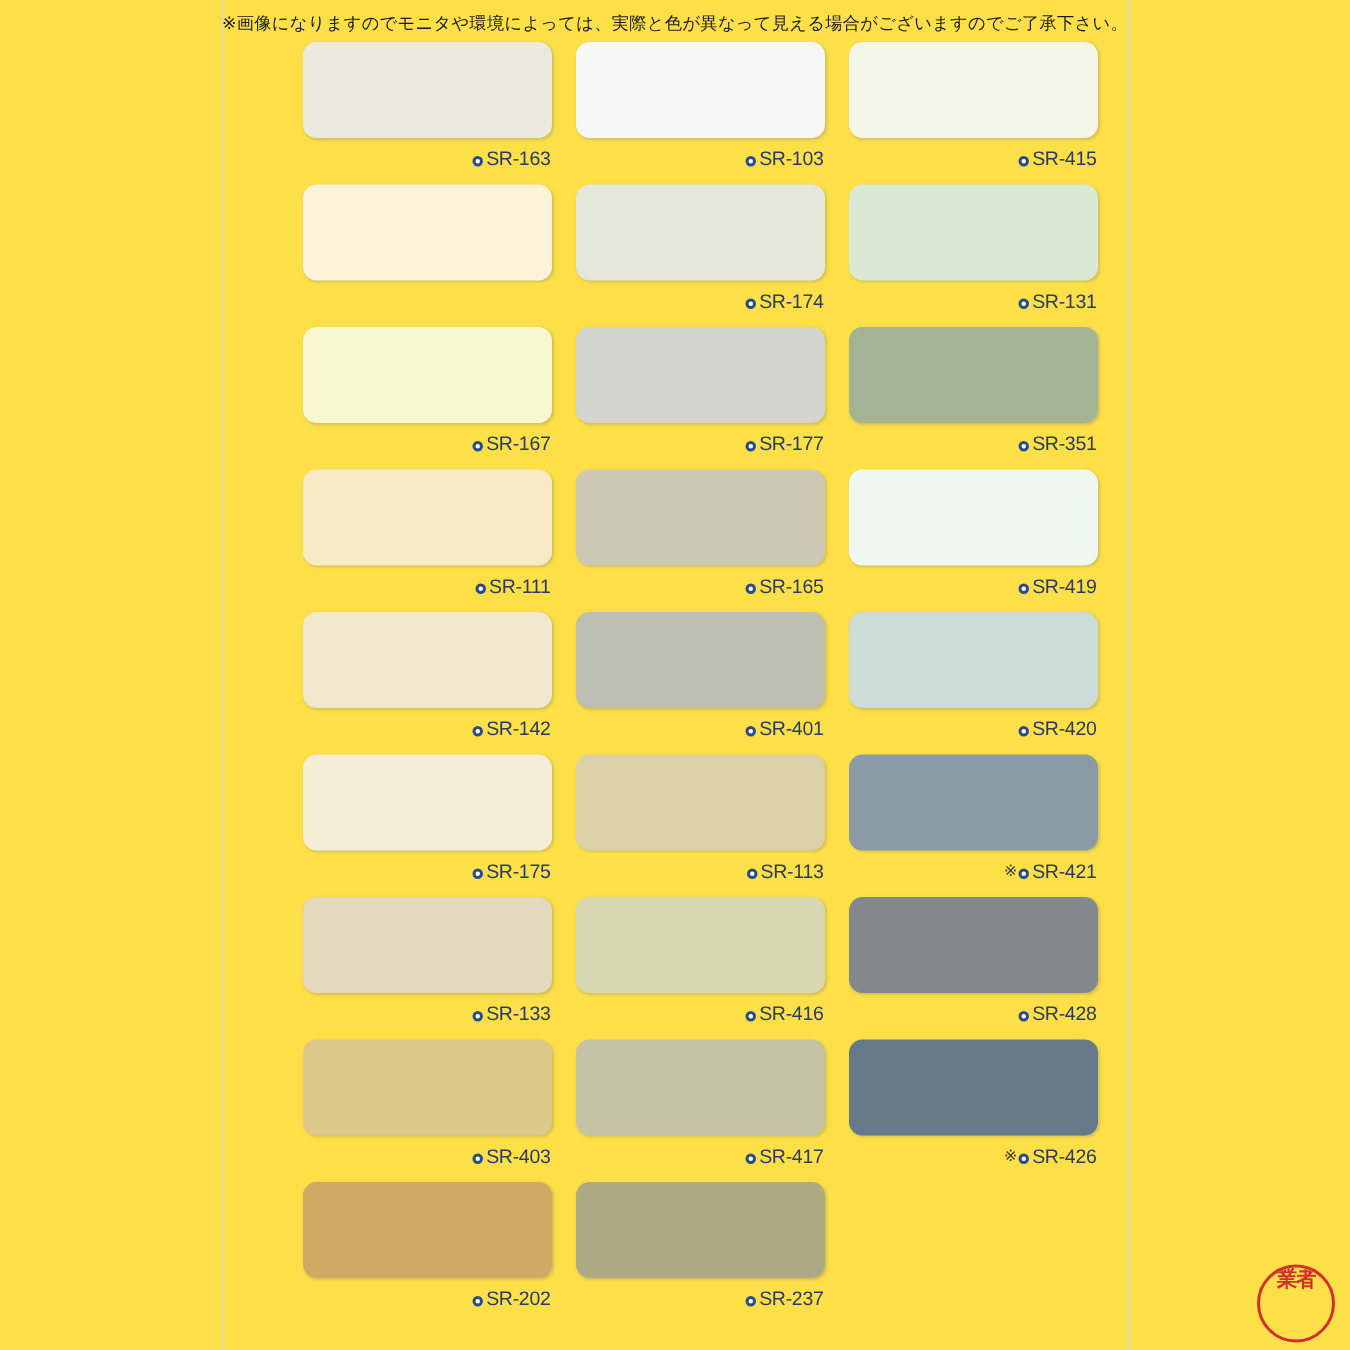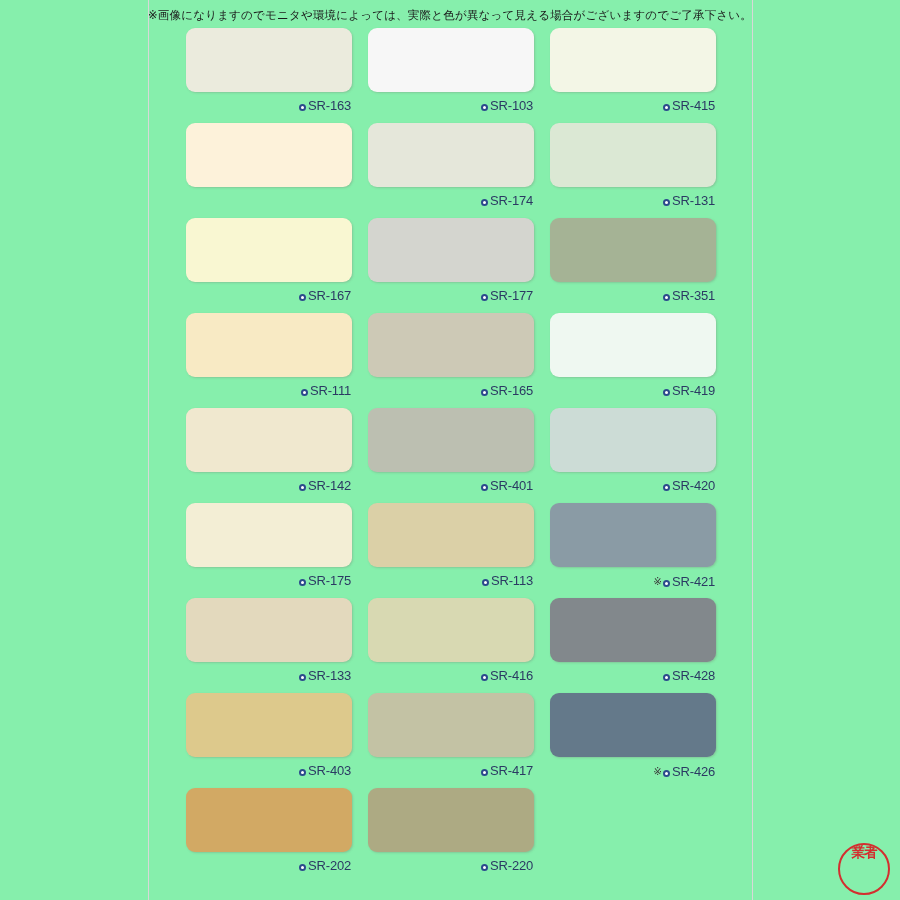--- a/index.html
+++ b/index.html
@@ -8,21 +8,21 @@
     width: 900px;
     height: 900px;
     background: #ffffff;
     font-family: "Liberation Sans", "DejaVu Sans", sans-serif;
   }
 
   #page {
     position: relative;
     width: 900px;
     height: 900px;
-    background: #86efac;
+    background: #fde047;
     overflow: hidden;
   }
 
   
   .margin-rule {
     position: absolute;
     top: 0;
     width: 1px;
     height: 900px;
     background: #d8d8d8;
@@ -42,21 +42,21 @@
     color: #1a1a1a;
     letter-spacing: 0.2px;
     font-family: "DejaVu Sans", "Liberation Sans", sans-serif;
     white-space: nowrap;
   }
 
   
   .grid {
     position: absolute;
     top: 28px;
-    left: 186px;
+    left: 202px;
     width: 530px;
   }
 
   .swatch-row {
     display: flex;
     height: 95px;
     width: 530px;
   }
 
   .swatch-cell {
@@ -256,21 +256,21 @@
           <div class="chip-label"><span class="kome">※</span><span class="bullet"></span><span class="code">SR-426</span></div>
         </div>
       </div>
       <div class="swatch-row">
         <div class="swatch-cell">
           <div class="chip" title="SR-404" style="background: rgb(210, 169, 100);"></div>
           <div class="chip-label"><span class="bullet"></span><span class="code">SR-202</span></div>
         </div>
         <div class="swatch-cell">
           <div class="chip" title="SR-418" style="background: rgb(173, 170, 131);"></div>
-          <div class="chip-label"><span class="bullet"></span><span class="code">SR-220</span></div>
+          <div class="chip-label"><span class="bullet"></span><span class="code">SR-237</span></div>
         </div>
         <div class="swatch-cell empty"></div>
       </div>
     </div>
 
   <div class="seal">
     <span class="seal-text">業者</span>
   </div>
 
 </div>

